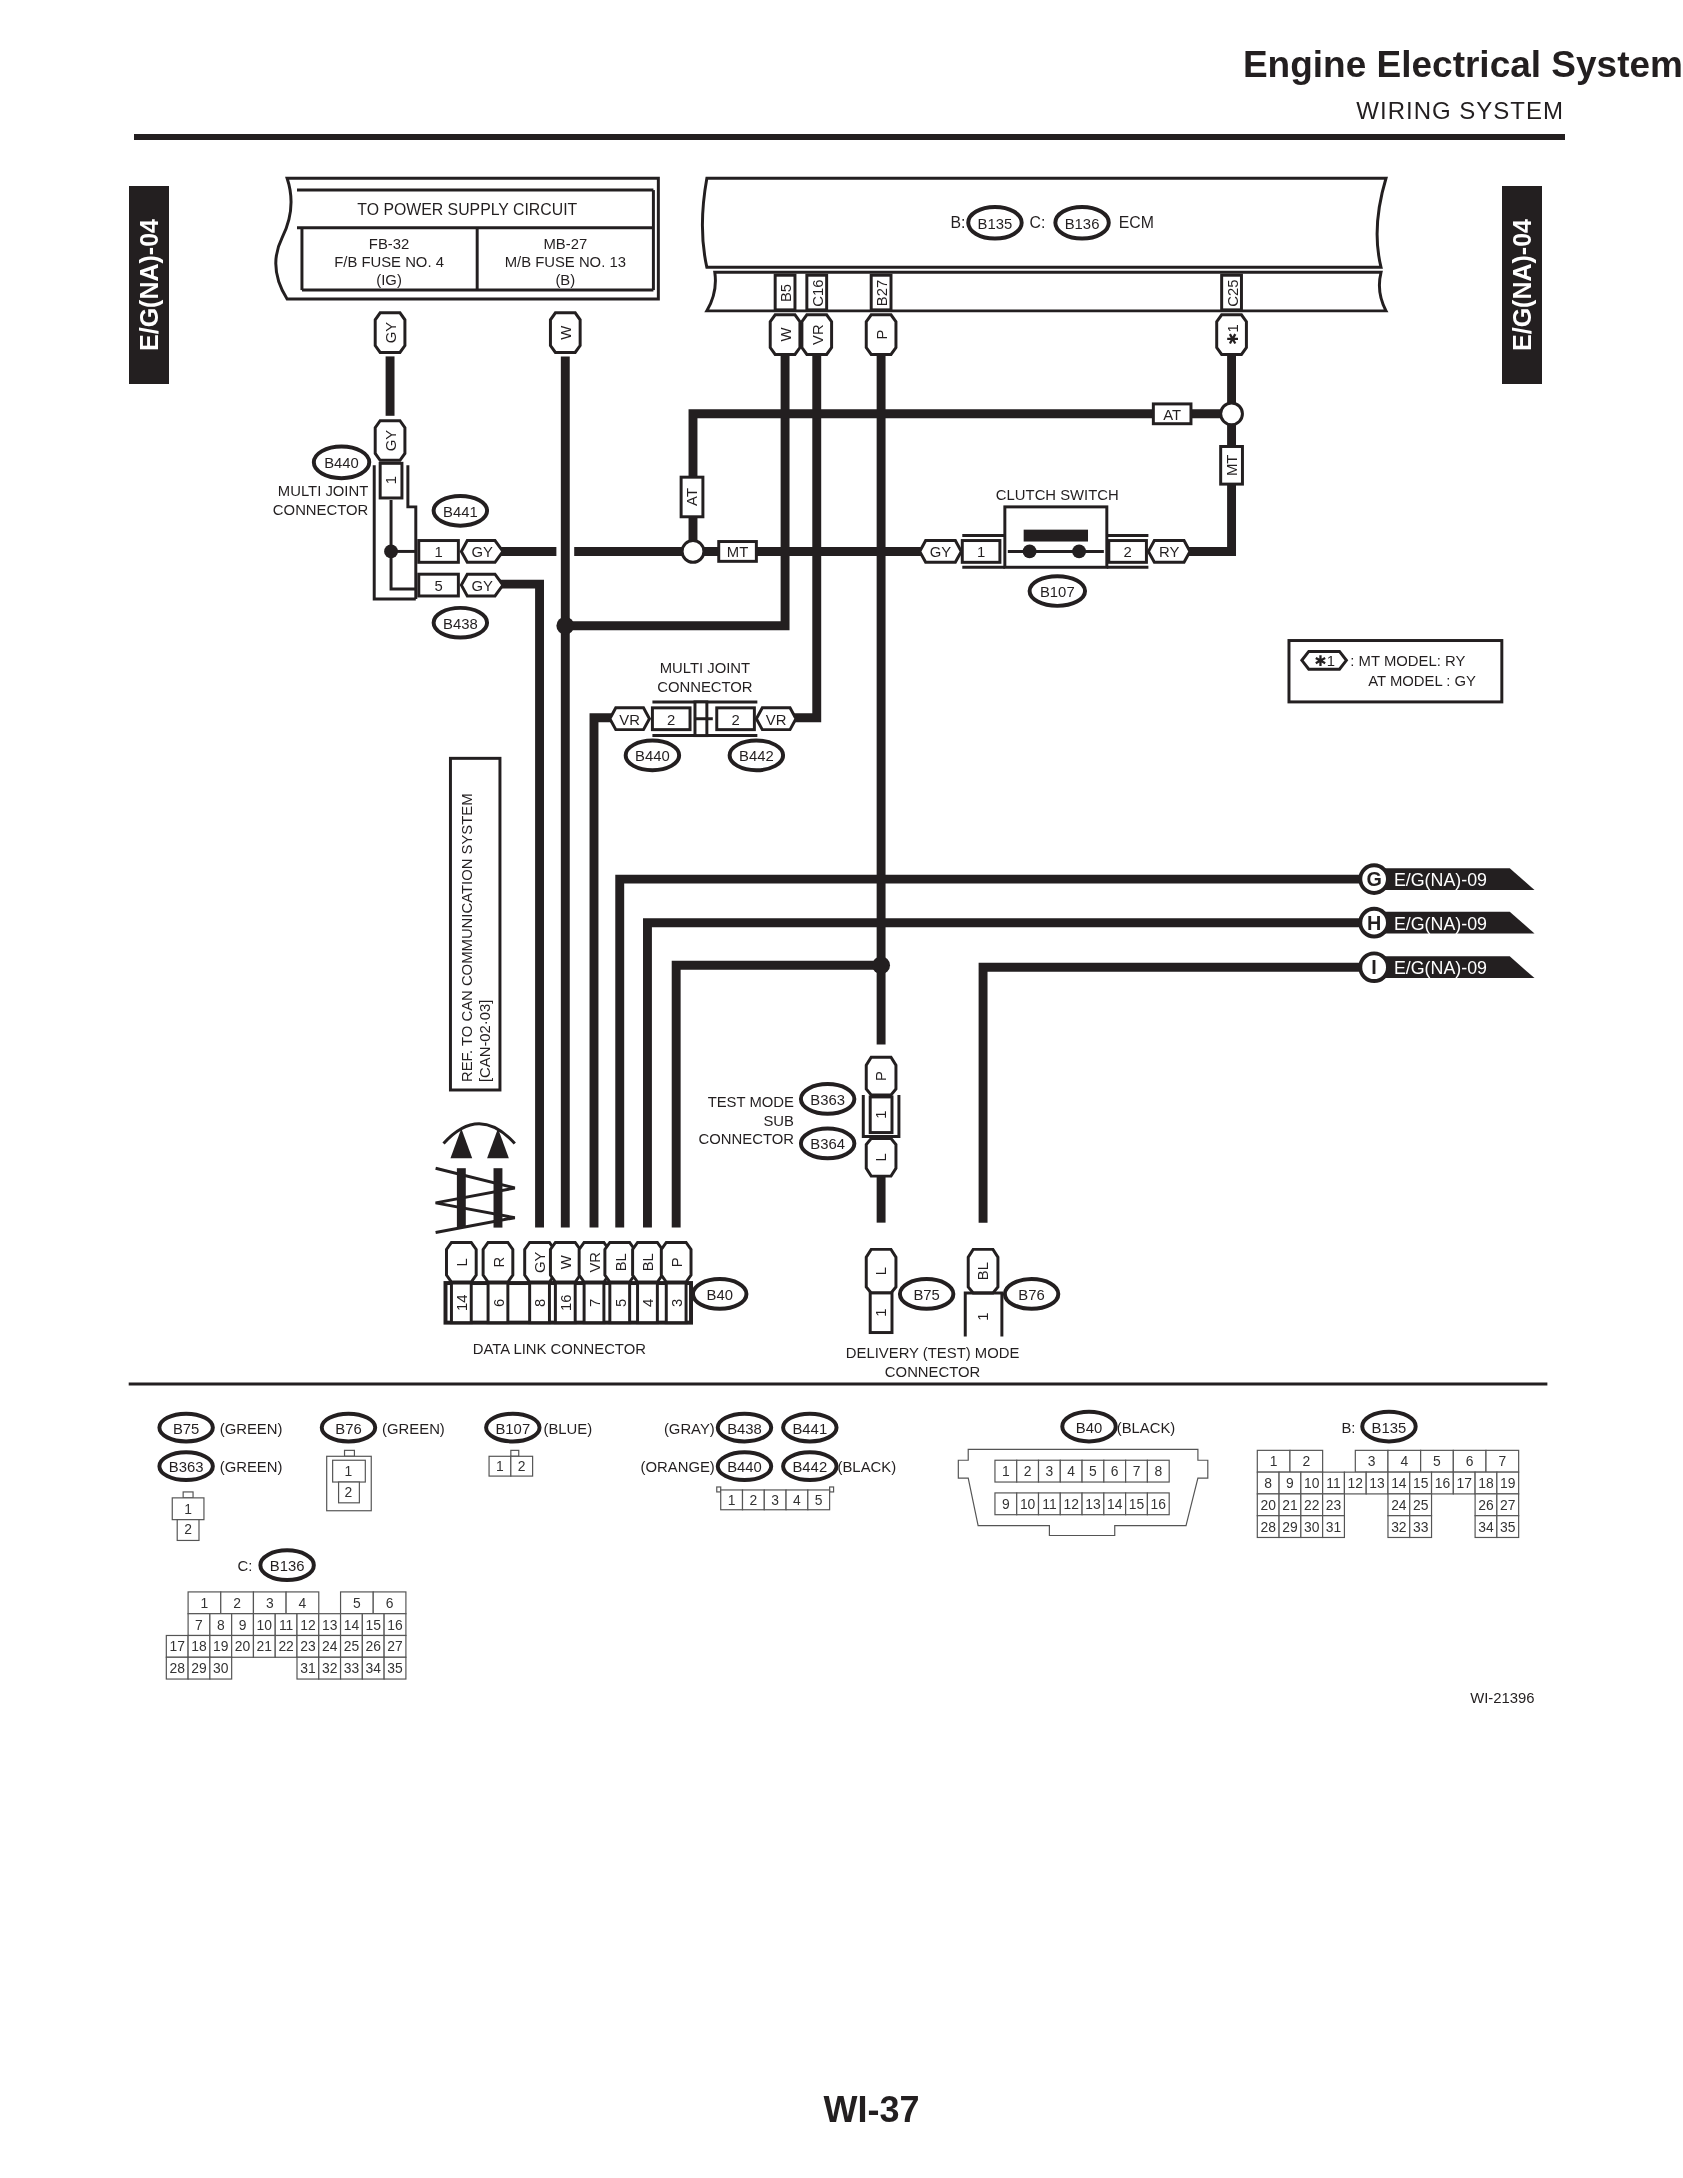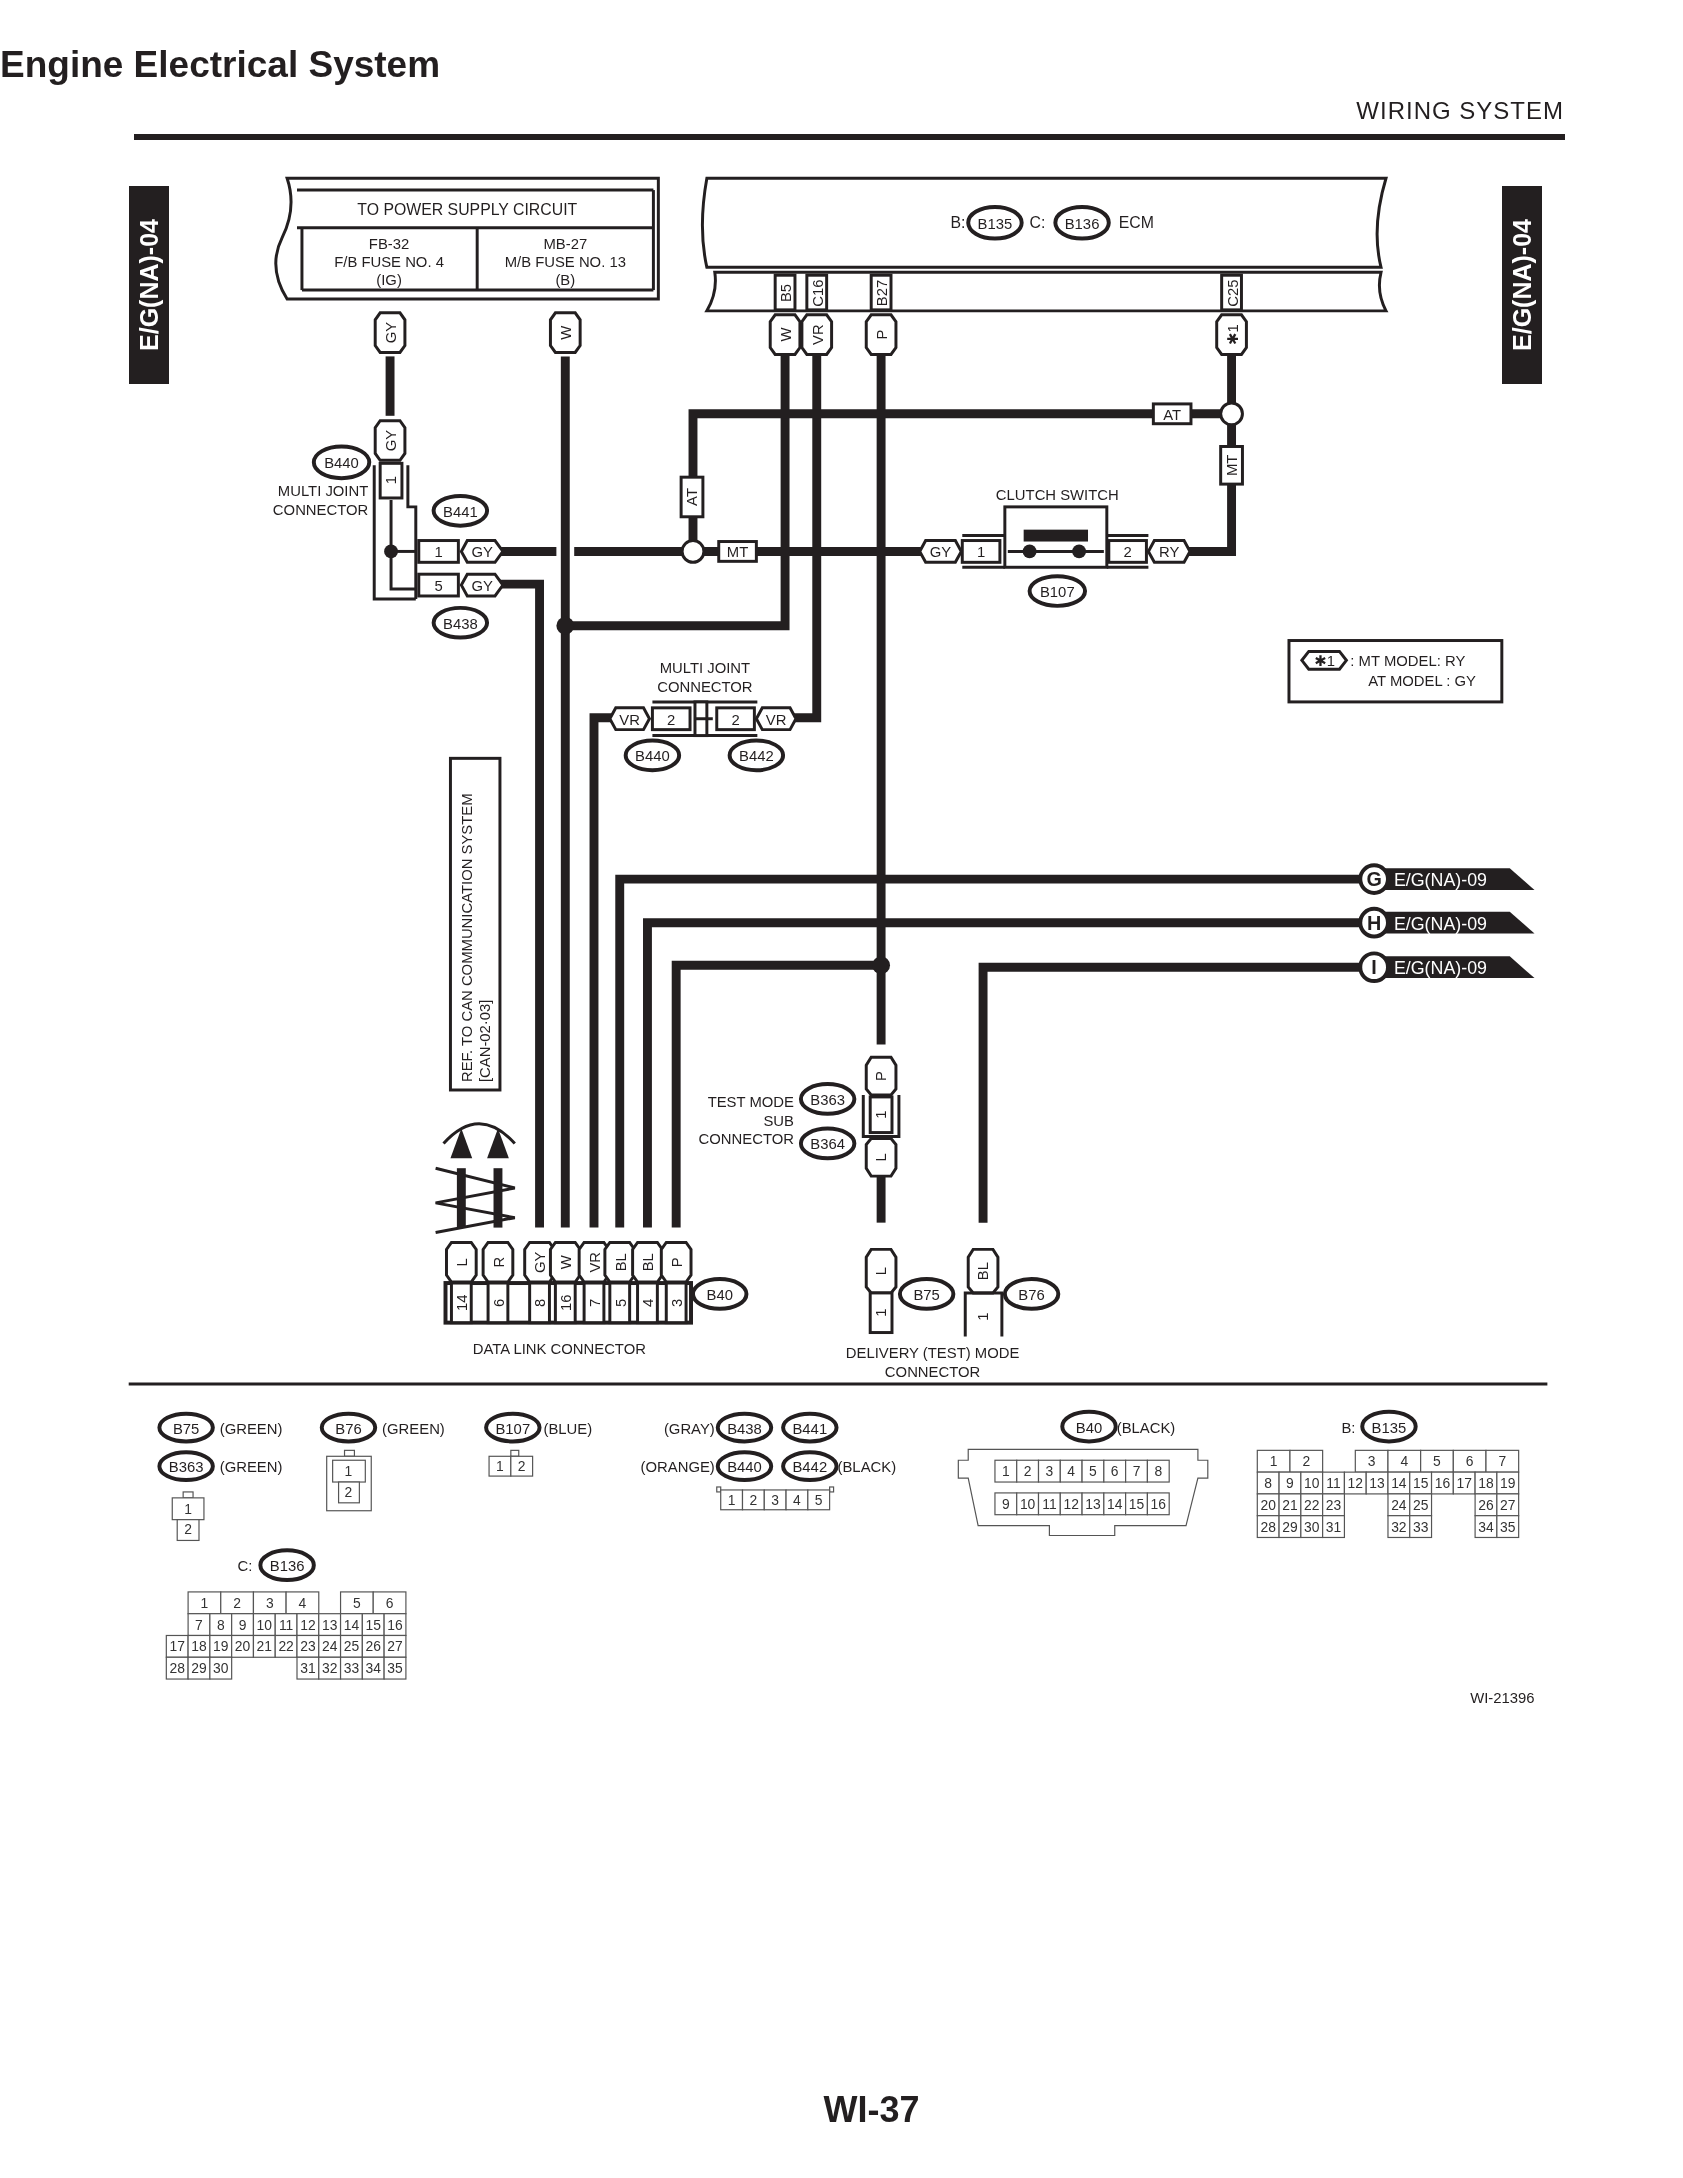--- a/index.html
+++ b/index.html
@@ -1,18 +1,18 @@
 <!DOCTYPE html>
 <html><head>
 <meta charset="utf-8">
 <style>
   html, body { margin:0; padding:0; background:#ffffff; }
   body { width:1683px; height:2178px; position:relative; overflow:hidden;
          font-family:"Liberation Sans", sans-serif; color:#231f20; }
-  .page-title { position:absolute; left:0; width:1683px; top:44px; text-align:left;
+  .page-title { position:absolute; left:0; width:1683px; top:44px; text-align:right;
          font-size:37px; font-weight:bold; }
   .section-label { position:absolute; right:119px; top:97px; font-size:24px; letter-spacing:1px; }
   .rule { position:absolute; left:134px; width:1431px; top:134px; height:6px; background:#231f20; }
   .page-number { position:absolute; left:0; width:1683px; top:2089px; text-align:center;
          font-size:36px; font-weight:bold;margin-left:30px; }
   .side-tab { position:absolute; top:186px; width:40px; height:198px; background:#231f20; }
   .side-tab span { position:absolute; left:50%; top:50%; transform:translate(-50%,-50%) rotate(-90deg);
          color:#fff; font-weight:bold; font-size:25px; white-space:nowrap; }
   svg#diagram { position:absolute; left:0; top:0; }
   svg text { font-family:"Liberation Sans", sans-serif; fill:#231f20; }

